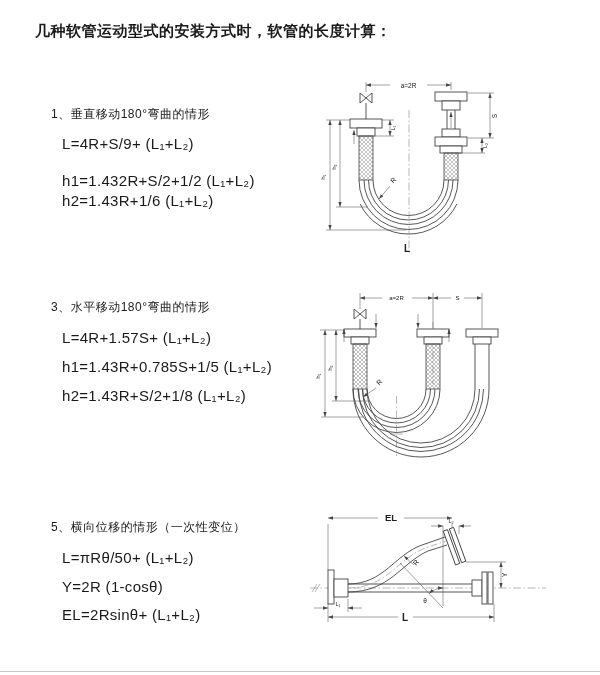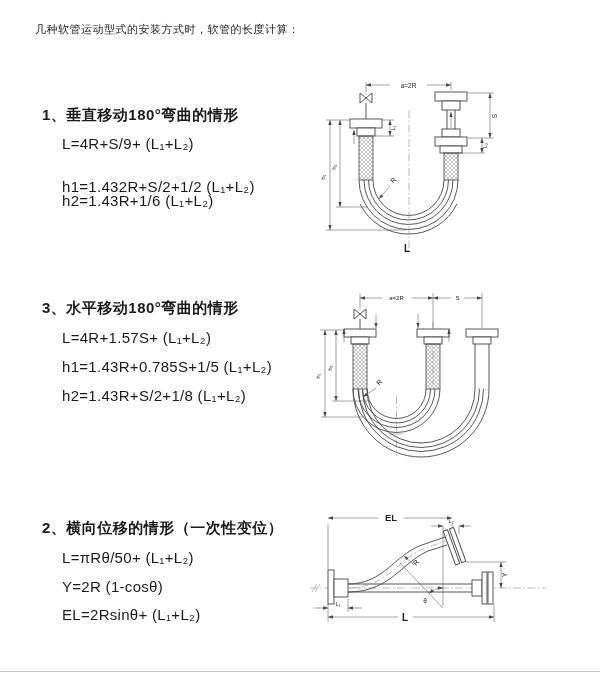--- a/index.html
+++ b/index.html
@@ -1,49 +1,49 @@
 <!DOCTYPE html>
 <html><head>
 <meta charset="utf-8">
 <style>
   html,body{margin:0;padding:0;}
   body{
     width:600px;height:675px;position:relative;background:#ffffff;
     font-family:"Liberation Sans","DejaVu Sans",sans-serif;color:#1a1a1a;overflow:hidden;
   }
   .abs{position:absolute;}
-  .title{left:35px;top:22px;font-size:11px;font-weight:normal;letter-spacing:0.5px;}
-  .sec-head{left:42px;font-size:15px;font-weight:bold;letter-spacing:0.5px;}
+  .title{left:35px;top:22px;font-size:15px;font-weight:bold;letter-spacing:0.5px;}
+  .sec-head{left:51px;font-size:12px;font-weight:normal;letter-spacing:0.5px;}
   .formula{left:62px;font-size:15px;font-weight:normal;letter-spacing:0.3px;}
   svg{position:absolute;overflow:visible;}
   svg text{font-family:"Liberation Sans","DejaVu Sans",sans-serif;fill:#222;}
   .ln{stroke:#444;stroke-width:0.9;fill:none;}
   .fit{stroke:#444;stroke-width:0.9;fill:#fff;}
   .dim{stroke:#555;stroke-width:0.55;fill:none;}
   .cl{stroke:#888;stroke-width:0.6;fill:none;}
   .braid{stroke:#444;stroke-width:0.8;}
   .bgbox{fill:#fff;stroke:none;}
   .bottom-rule{left:0;top:671px;width:600px;height:1px;background:#c8c8c8;}
 </style>
 </head>
 <body>
 
 <div class="abs title">几种软管运动型式的安装方式时，软管的长度计算：</div>
 
 <div class="abs sec-head" style="top:106px">1、垂直移动180°弯曲的情形</div>
 <div class="abs formula" style="top:135px">L=4R+S/9+ (L₁+L₂)</div>
-<div class="abs formula" style="top:178px">h1=1.432R+S/2+1/2 (L₁+L₂)</div>
+<div class="abs formula" style="top:172px">h1=1.432R+S/2+1/2 (L₁+L₂)</div>
 <div class="abs formula" style="top:192px">h2=1.43R+1/6 (L₁+L₂)</div>
 
 <div class="abs sec-head" style="top:299px">3、水平移动180°弯曲的情形</div>
 <div class="abs formula" style="top:329px">L=4R+1.57S+ (L₁+L₂)</div>
 <div class="abs formula" style="top:358px">h1=1.43R+0.785S+1/5 (L₁+L₂)</div>
 <div class="abs formula" style="top:387px">h2=1.43R+S/2+1/8 (L₁+L₂)</div>
 
-<div class="abs sec-head" style="top:519px">2、横向位移的情形（一次性变位）</div>
+<div class="abs sec-head" style="top:519px">5、横向位移的情形（一次性变位）</div>
 <div class="abs formula" style="top:549px">L=πRθ/50+ (L₁+L₂)</div>
 <div class="abs formula" style="top:578px">Y=2R (1-cosθ)</div>
 <div class="abs formula" style="top:606px">EL=2Rsinθ+ (L₁+L₂)</div>
 
 <svg style="left:306px;top:72px" width="246" height="188" viewBox="0 0 246 188">
   <defs>
     <marker id="a1" markerWidth="10" markerHeight="8" refX="9" refY="3" orient="auto-start-reverse">
       <path d="M0,0 L9,3 L0,6 Z" fill="#444"></path>
     </marker>
     <pattern id="hb1" patternUnits="userSpaceOnUse" width="4" height="4">

